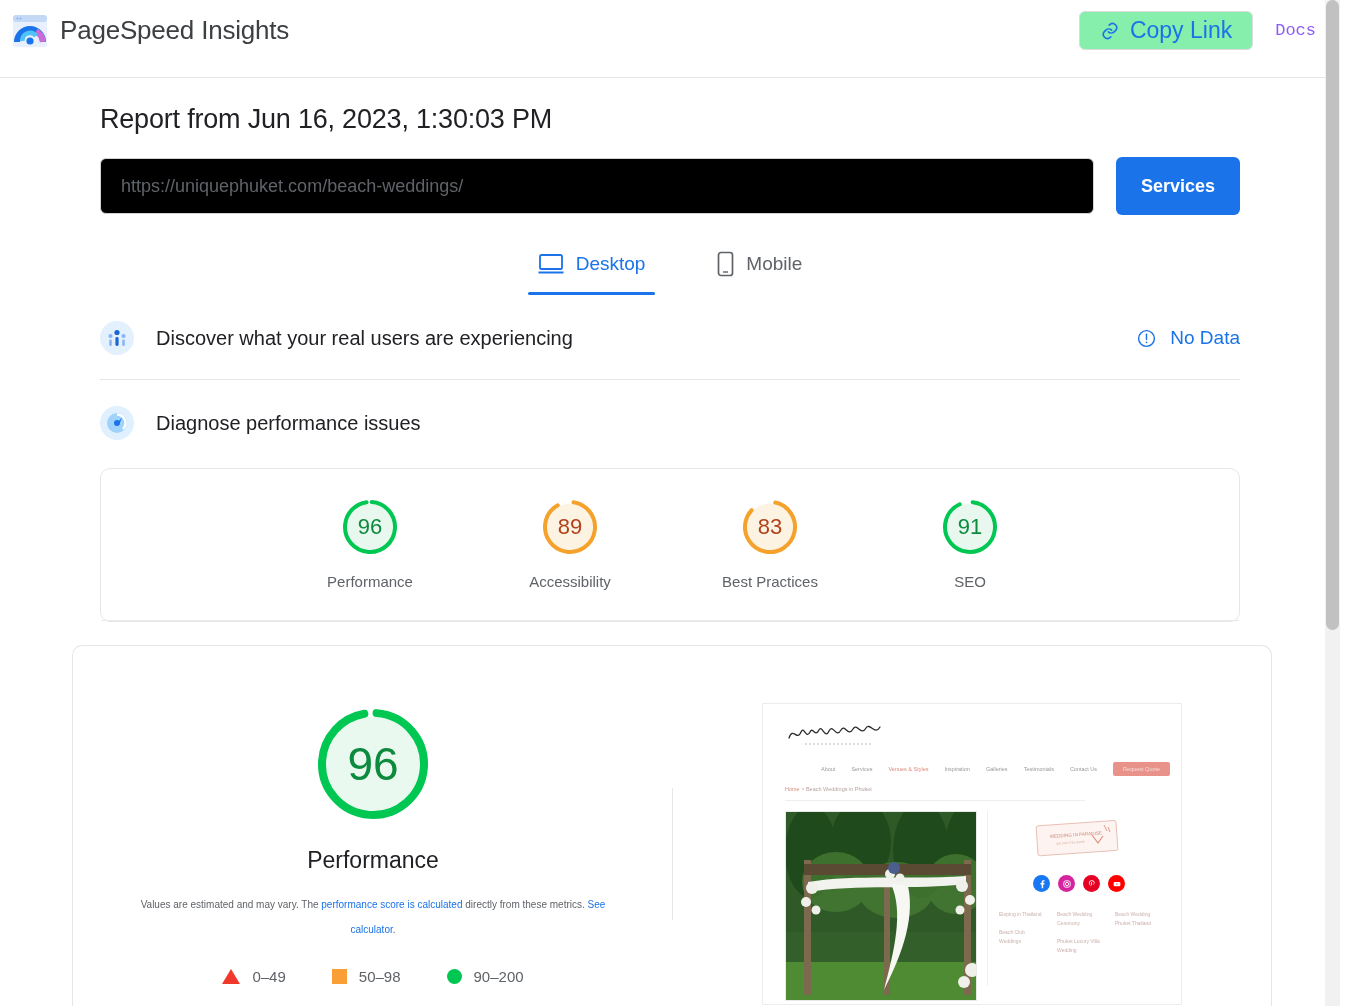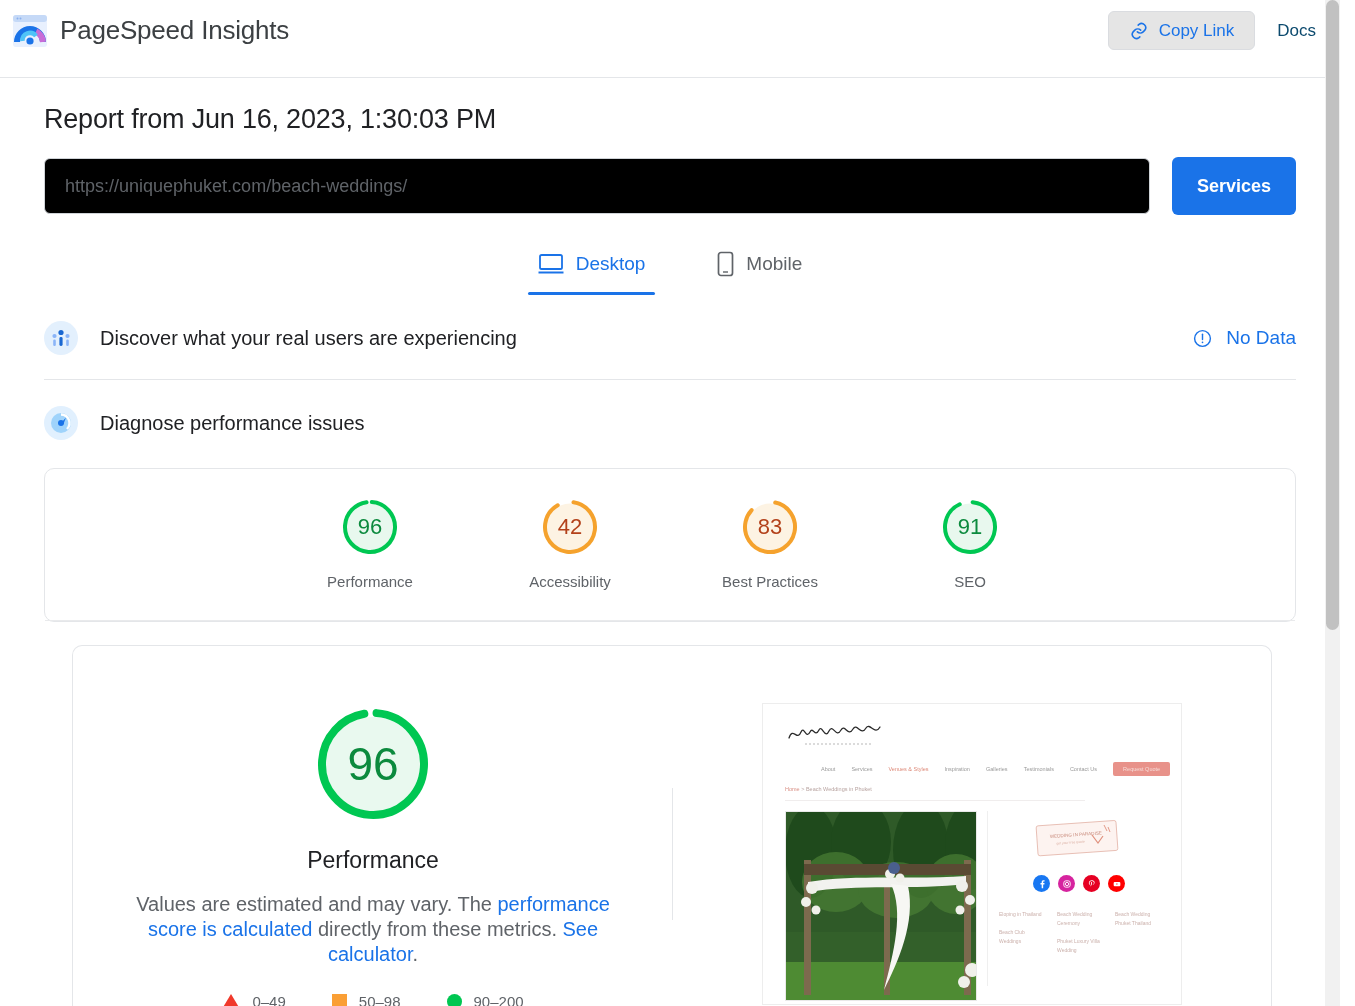--- a/index.html
+++ b/index.html
@@ -20,27 +20,27 @@
     background: #fff;
   }
   .brand { display:flex; align-items:center; gap:12px; }
   .brand-logo { width: 36px; height: 34px; display:block; }
   .brand-title { font-size: 26px; color:#3c4043; letter-spacing: -0.2px; white-space: nowrap; }
   .header-right { margin-left:auto; display:flex; align-items:center; gap:22px; }
   .copy-link-btn {
     display:flex; align-items:center; gap:10px;
     height:39px; padding: 0 20px;
     border:1px solid #dadce0; border-radius: 6px;
-    background:#e5e5e5; color:#1a73e8; font-size:17px;
+    background:#86efac; color:#1a73e8; font-size:23px;
     font-family:"Liberation Sans", sans-serif; cursor:pointer; white-space:nowrap;
   }
-  .docs-link { color:#0c4a6e; font-size:17px; text-decoration:none; white-space:nowrap; }
-
-  
-  .main { padding: 0 44px; }
+  .docs-link { color:#8b5cf6; font-size:17px; text-decoration:none; white-space:nowrap;font-family:Liberation Mono, monospace; }
+
+  
+  .main { padding: 0 100px; }
   .report-title {
     font-size: 27px; color:#202124; letter-spacing:-0.2px;
     margin-top: 26px; white-space: nowrap;
   }
   .url-row { display:flex; align-items:center; gap:22px; margin-top: 22px; }
   .url-input {
     flex: 1 1 auto; height: 56px;
     border:1px solid #cfd3d7; border-radius: 6px;
     padding: 0 20px; font-size: 18px; color:#5f6368;
     font-family:"Liberation Sans", sans-serif; background:#000000; outline:none;
@@ -112,21 +112,21 @@
     background:#e4e6e9;
   }
   .big-ring { position:relative; width:122px; height:122px; }
   .big-num {
     position:absolute; inset:0; display:flex; align-items:center; justify-content:center;
     font-size:46px; color:#0c8a3e;
   }
   .detail-heading { margin-top:22px; font-size:23px; color:#202124; }
   .detail-desc {
     margin-top:18px; width:500px; text-align:center;
-    font-size:20px; line-height:25px; color:#5f6368;
+    font-size:10px; line-height:25px; color:#5f6368;
   }
   .detail-desc a { color:#1a73e8; text-decoration:none; }
   .legend { display:flex; gap:46px; margin-top:26px; align-items:flex-end; }
   .legend-item { display:flex; align-items:center; gap:12px; font-size:15px; color:#5f6368; }
   .sw-tri { width:0; height:0; border-left:9px solid transparent; border-right:9px solid transparent; border-bottom:15px solid #f0392b; }
   .sw-sq { width:15px; height:15px; background:#fa9f35; }
   .sw-ci { width:15px; height:15px; border-radius:50%; background:#00c752; }
 
   .detail-right { flex:1; display:flex; justify-content:center; padding-top: 57px; }
 
@@ -269,21 +269,21 @@
           </div>
           <div class="gauge-label">Performance</div>
         </div>
 
         <div class="gauge">
           <div class="gauge-ring">
             <svg width="60" height="60" viewBox="0 0 60 60">
               <circle cx="30" cy="30" r="23.5" fill="#fdf3e3"></circle>
               <circle cx="30" cy="30" r="25" fill="none" stroke="#f5a22d" stroke-width="4" stroke-dasharray="139.8 17.3" stroke-linecap="round" transform="rotate(-82 30 30)"></circle>
             </svg>
-            <div class="gauge-num" style="color:#b3411a">42</div>
+            <div class="gauge-num" style="color:#b3411a">89</div>
           </div>
           <div class="gauge-label">Accessibility</div>
         </div>
 
         <div class="gauge">
           <div class="gauge-ring">
             <svg width="60" height="60" viewBox="0 0 60 60">
               <circle cx="30" cy="30" r="23.5" fill="#fdf3e3"></circle>
               <circle cx="30" cy="30" r="25" fill="none" stroke="#f5a22d" stroke-width="4" stroke-dasharray="130.4 26.7" stroke-linecap="round" transform="rotate(-78 30 30)"></circle>
             </svg>

